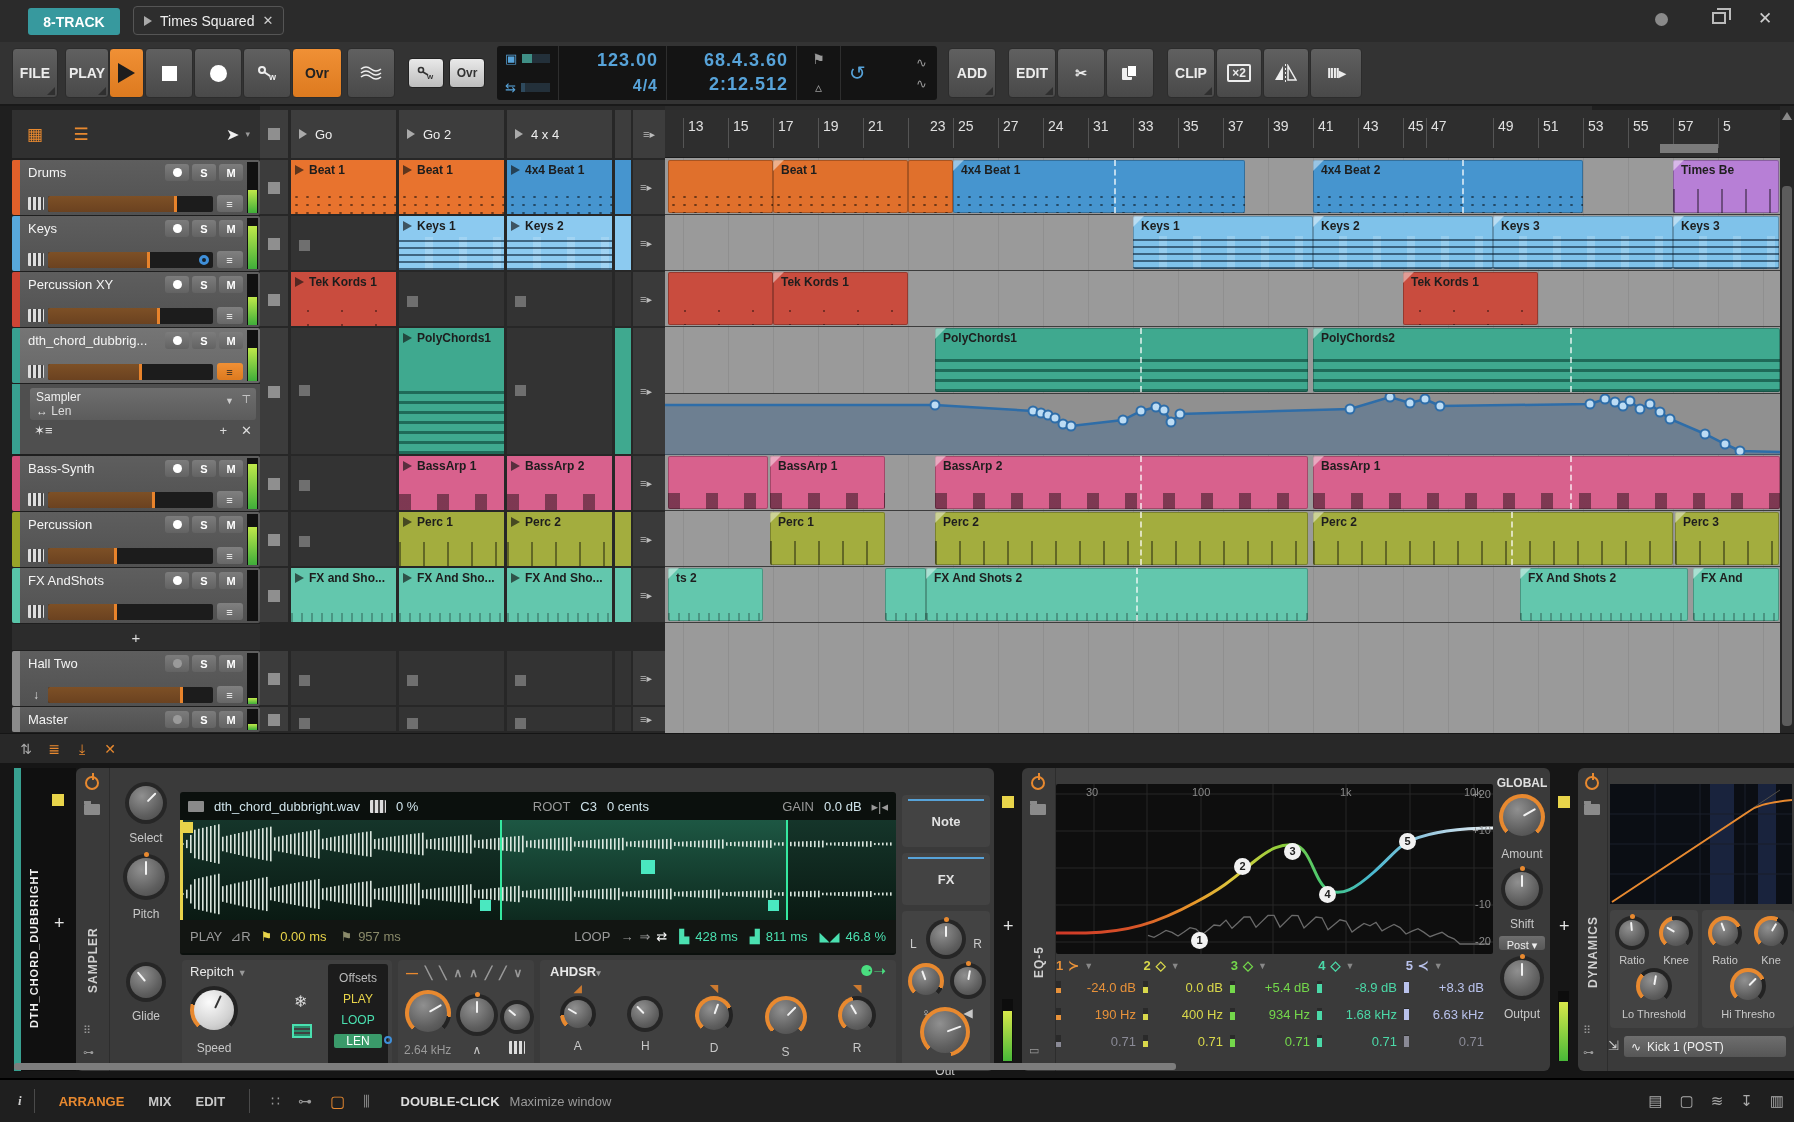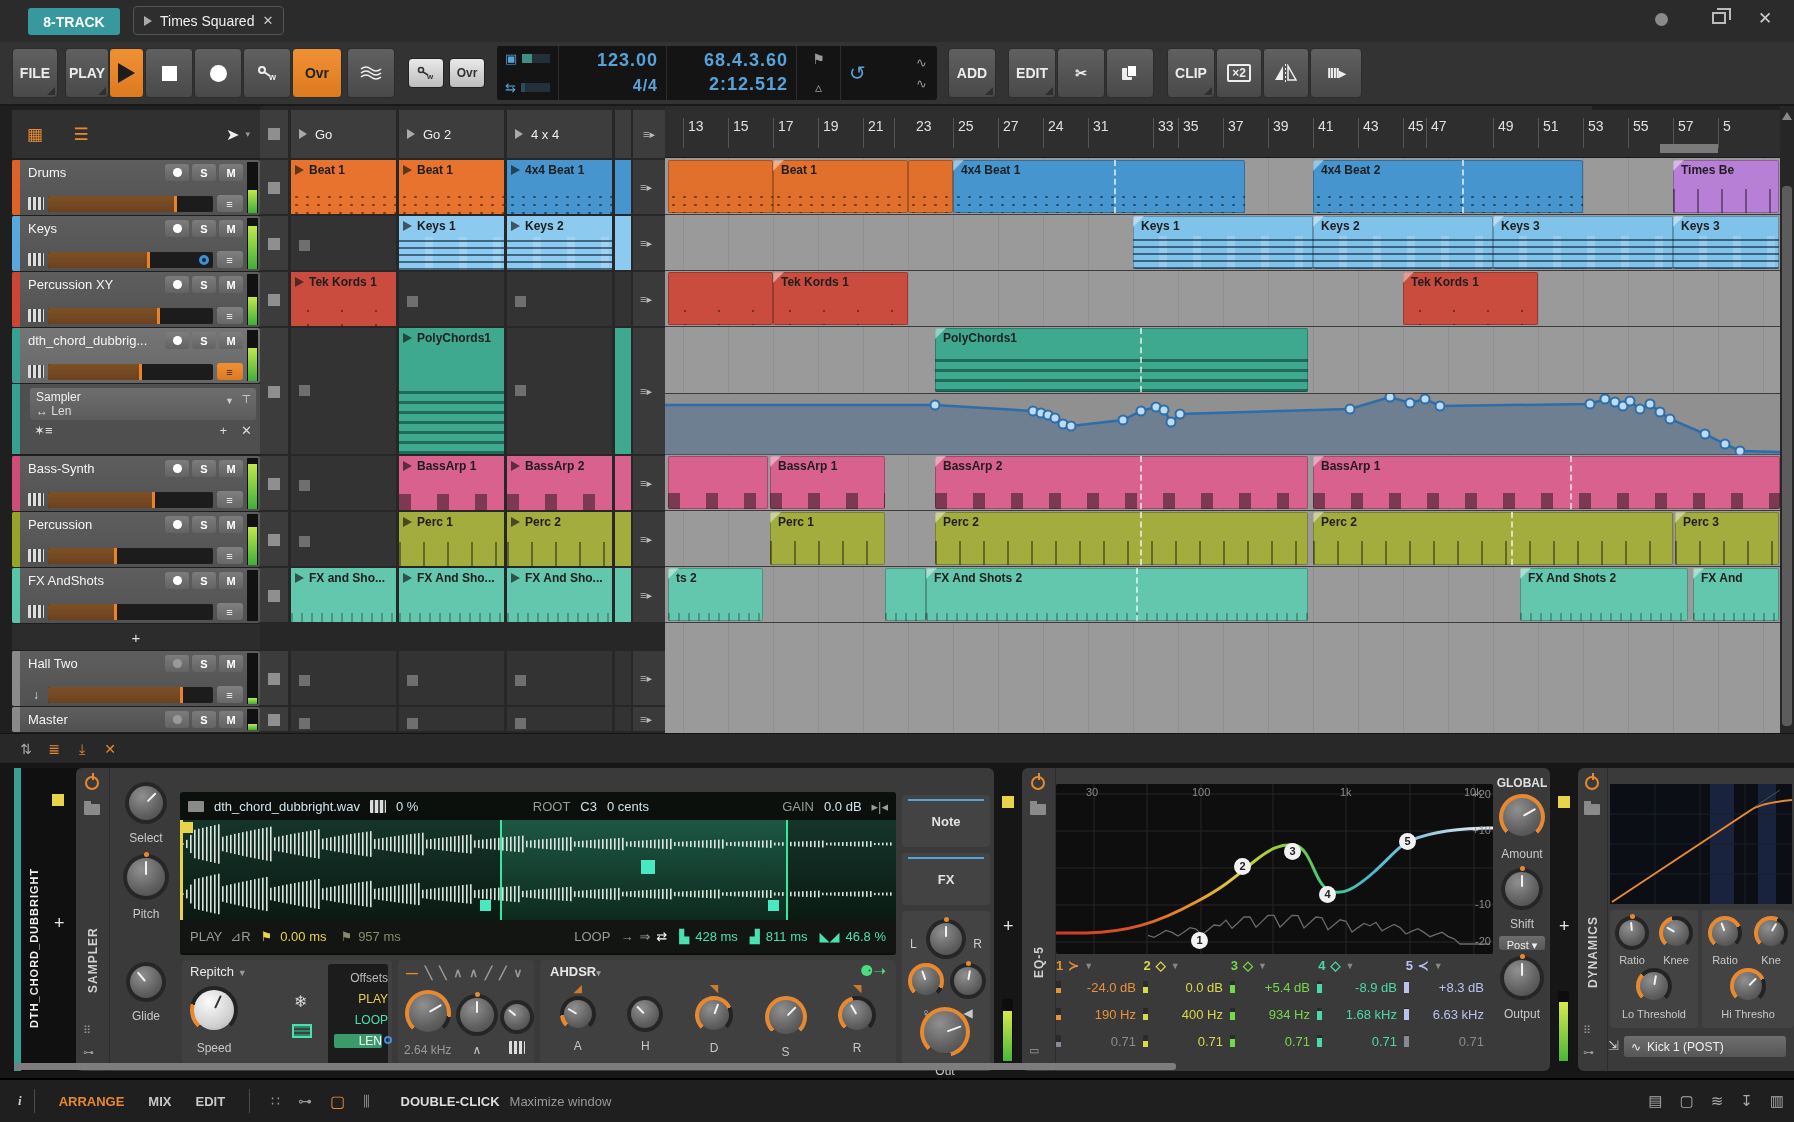--- a/index.html
+++ b/index.html
@@ -157,21 +157,21 @@
   #wavepanel { position:absolute; left:104px; top:24px; width:716px; height:163px; background:#0b100d; border-radius:3px; overflow:hidden; }
   #wavehdr { height:28px; display:flex; align-items:center; gap:10px; padding:0 8px; color:#cfe3ea; font-size:13px; }
   #wavehdr .dim { color:#9a9a9a; }
   #wavearea { position:relative; height:100px; background:linear-gradient(#15352a,#0a1a13); }
   #waveloop { position:absolute; left:44.7%; width:40%; top:0; bottom:0; background:linear-gradient(#1d5743,#0e2a1f); }
   .lline { position:absolute; top:0; bottom:0; width:2px; background:#35e8a0; }
   .msq { position:absolute; width:11px; height:11px; background:#4ae8c0; }
   #wavefoot { height:33px; display:flex; align-items:center; padding:0 10px; background:#121512; font-size:13px; }
   .yel { color:#e8d44a; } .tealt { color:#4ae0b0; } .glabel { color:#9a9a9a; } .dim2 { color:#8a8a6a; }
   .sect { position:absolute; top:192px; height:110px; background:#404040; border-radius:4px; }
-  #offsets { position:absolute; right:4px; top:4px; bottom:4px; width:60px; background:#1c1c1c; border-radius:3px; text-align:right; font-size:12px; }
+  #offsets { position:absolute; right:4px; top:4px; bottom:4px; width:60px; background:#1c1c1c; border-radius:3px; text-align:center; font-size:12px; }
   #offsets .o { margin-top:7px; }
   #len-on { background:#3a9a6a; color:#fff; border-radius:2px; margin:7px 6px 0; position:relative; }
   #len-on .bd { position:absolute; right:-10px; top:2px; width:8px; height:8px; border:2px solid #3f8fd9; border-radius:50%; }
   .fglyphs { display:flex; gap:7px; padding:6px 8px 0; color:#999; font-size:12px; font-weight:bold; }
   .fglyphs .on { color:#e8892f; }
   .ahdsr-tri { color:#cc7a30; font-size:11px; height:14px; }
   .sidebtn { position:absolute; left:826px; width:88px; height:52px; background:#434343; border-radius:4px; color:#e2e2e2;
     font-size:13px; font-weight:bold; display:flex; align-items:center; justify-content:center; }
   .sidebtn:before { content:""; position:absolute; left:6px; right:6px; top:4px; height:2px; background:#57a3d9; }
   #panbox { position:absolute; left:826px; top:143px; width:88px; height:158px; background:#434343; border-radius:4px; }
@@ -811,26 +811,26 @@
     </div>
 
     <div id="arranger">
       <div id="ruler">
         <div id="ruler-nums">
             <div class="rnum" style="left: 18px;">13</div>
             <div class="rnum" style="left: 63px;">15</div>
             <div class="rnum" style="left: 108px;">17</div>
             <div class="rnum" style="left: 153px;">19</div>
             <div class="rnum" style="left: 198px;">21</div>
-            <div class="rnum" style="left: 229px; padding-left: 21px;">23</div>
+            <div class="rnum" style="left: 243px; padding-left: 21px;">23</div>
             <div class="rnum" style="left: 288px;">25</div>
             <div class="rnum" style="left: 333px;">27</div>
             <div class="rnum" style="left: 378px;">24</div>
             <div class="rnum" style="left: 423px;">31</div>
-            <div class="rnum" style="left: 488px;">33</div>
+            <div class="rnum" style="left: 468px;">33</div>
             <div class="rnum" style="left: 513px;">35</div>
             <div class="rnum" style="left: 558px;">37</div>
             <div class="rnum" style="left: 603px;">39</div>
             <div class="rnum" style="left: 648px;">41</div>
             <div class="rnum" style="left: 693px;">43</div>
             <div class="rnum" style="left: 738px;">45</div>
             <div class="rnum" style="left: 761px;">47</div>
             <div class="rnum" style="left: 828px;">49</div>
             <div class="rnum" style="left: 873px;">51</div>
             <div class="rnum" style="left: 918px;">53</div>
@@ -905,20 +905,26 @@
             <div class="aclip" style="left: 738px; width: 135px; background: rgb(201, 76, 62);">
               <div class="notch"></div>
               <div class="lbl">Tek Kords 1</div>
               <div class="pcontent pat-sparse"></div>
             </div>
           </div>
         <div class="lane" id="lane-dth" style="top:170px;height:66px">
             <div class="aclip" style="left: 270px; width: 373px; background: rgb(63, 169, 143);">
               <div class="notch"></div>
               <div class="lbl">PolyChords1</div>
+              <div class="pcontent pat-chords"></div>
+              <div class="dash" style="left: 55%;"></div>
+            </div>
+            <div class="aclip" style="left: 648px; width: 467px; background: rgb(63, 169, 143);">
+              <div class="notch"></div>
+              <div class="lbl">PolyChords2</div>
               <div class="pcontent pat-chords"></div>
               <div class="dash" style="left: 55%;"></div>
             </div>
           </div>
         <div class="lane" id="lane-auto" style="top:236px;height:61px;background:#909090">
           <svg id="autosvg" width="1115" height="61">
               <path d="M0,11 L270,11 L368,17 L376,19 L383,21 L390,24 L398,30 L406,32 L458,26 L476,17 L491,13 L499,16 L506,28 L515,20 L685,15 L725,3 L745,9 L760,5 L775,12 L925,10 L940,5 L950,8 L958,12 L965,7 L975,15 L985,10 L995,18 L1005,25 L1040,40 L1060,50 L1075,57 L1115,58 L1115,61 L0,61 Z" fill="rgba(74,110,146,0.5)"></path>
               <path d="M0,11 L270,11 L368,17 L376,19 L383,21 L390,24 L398,30 L406,32 L458,26 L476,17 L491,13 L499,16 L506,28 L515,20 L685,15 L725,3 L745,9 L760,5 L775,12 L925,10 L940,5 L950,8 L958,12 L965,7 L975,15 L985,10 L995,18 L1005,25 L1040,40 L1060,50 L1075,57 L1115,58 " fill="none" stroke="#2e6da8" stroke-width="2.5"></path>
               <circle cx="270" cy="11" r="4.5" fill="#bcdcf4" stroke="#2e6da8" stroke-width="2"></circle>
               <circle cx="368" cy="17" r="4.5" fill="#bcdcf4" stroke="#2e6da8" stroke-width="2"></circle>

